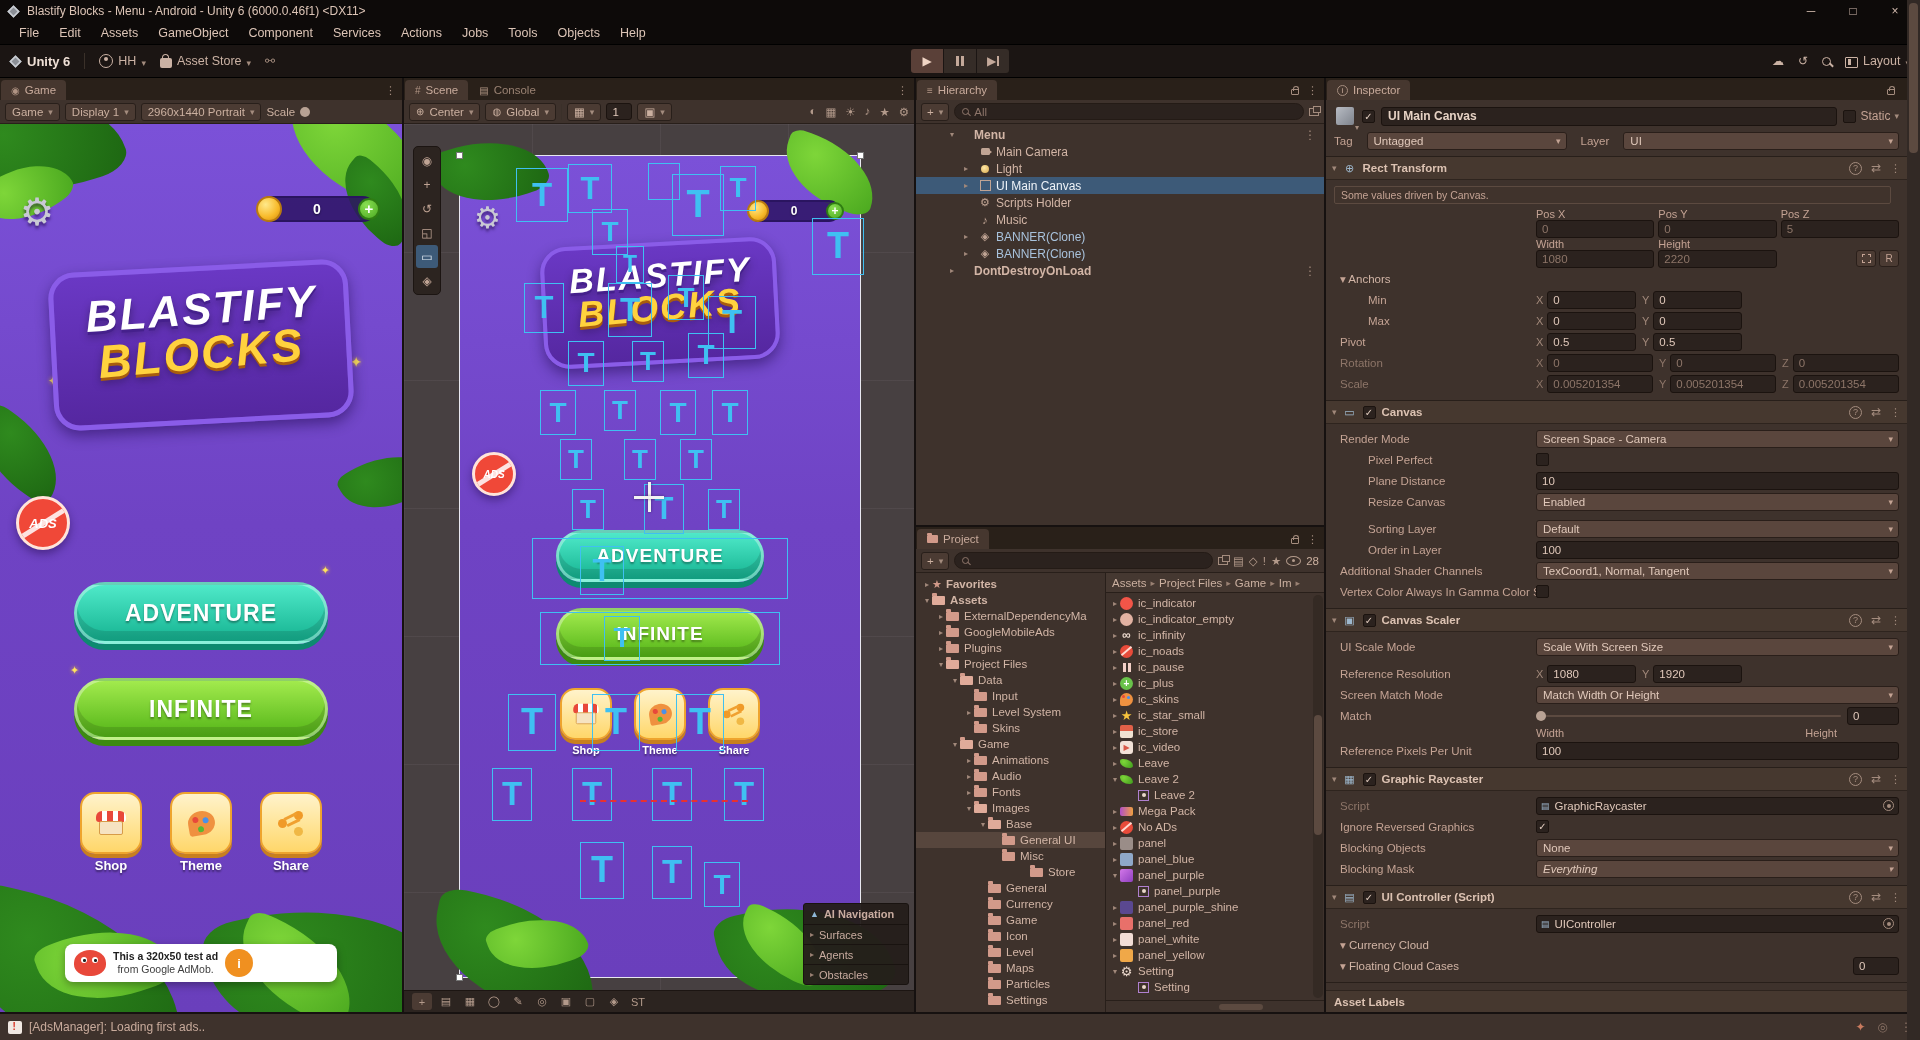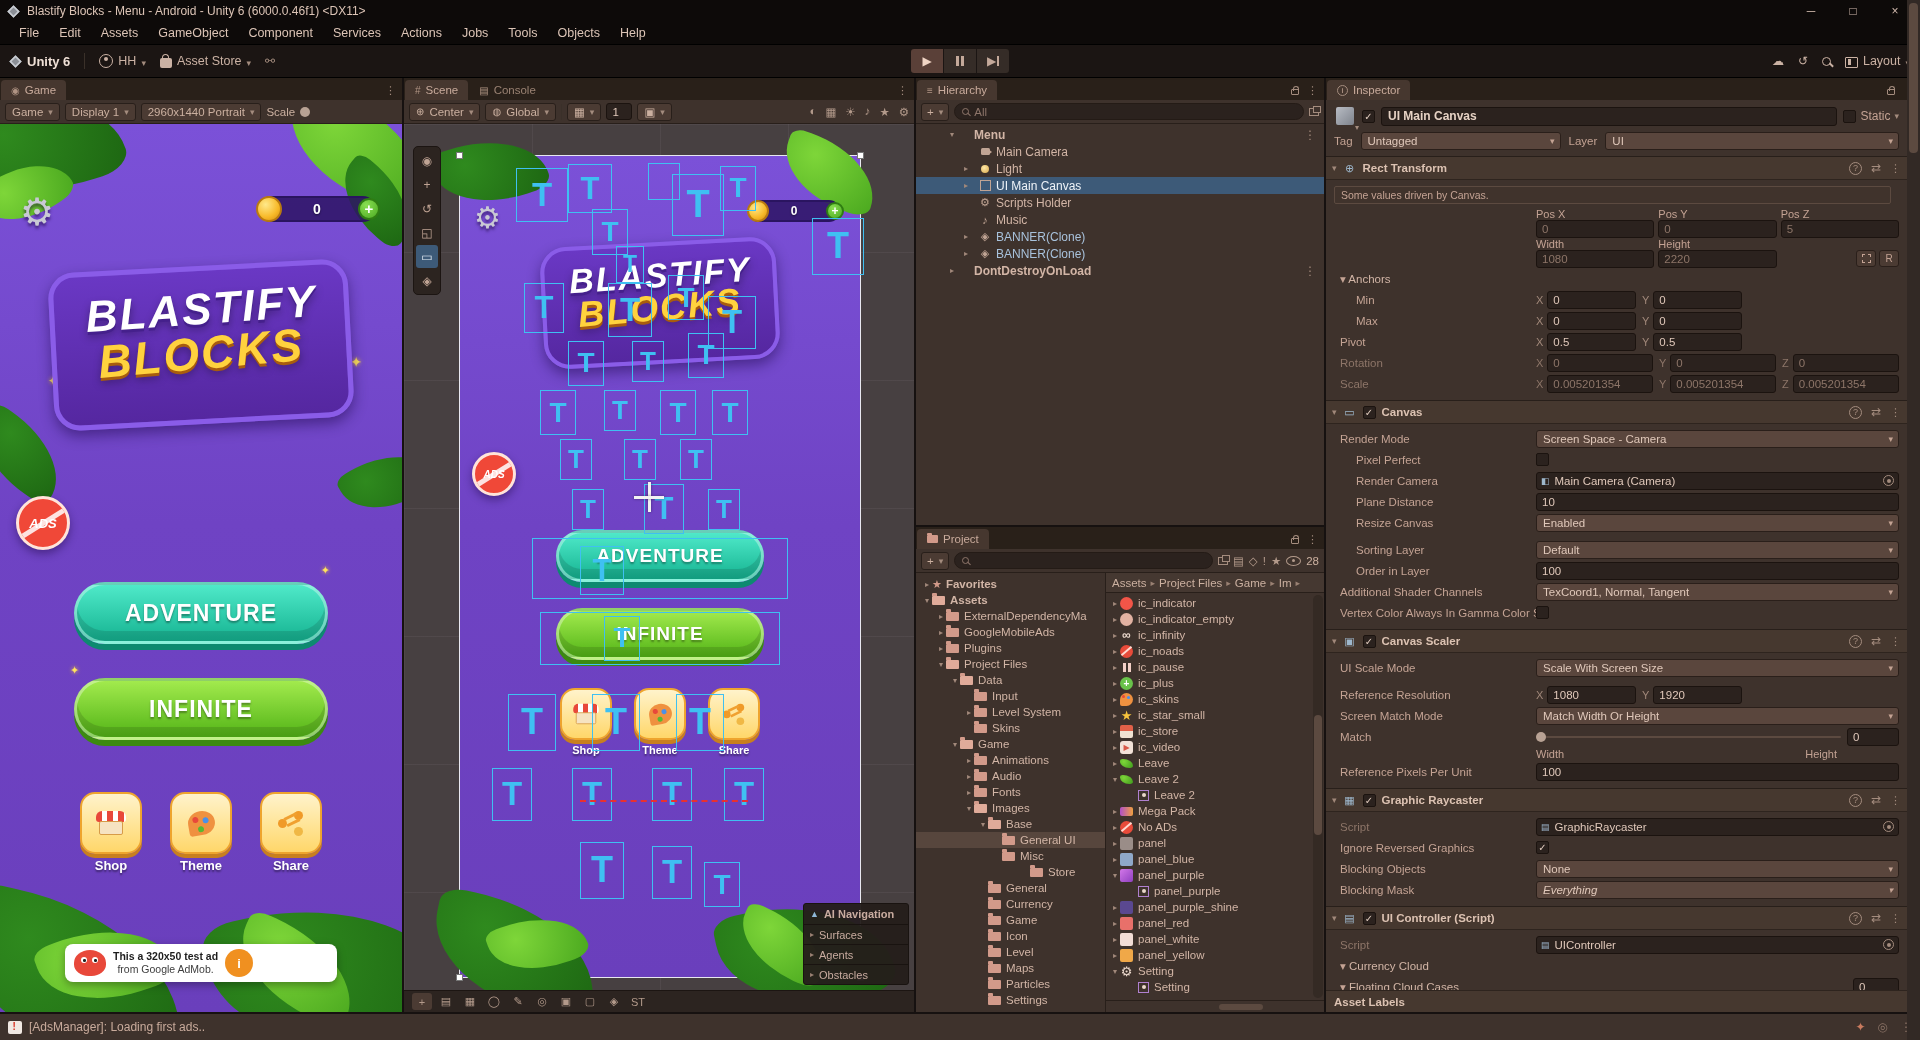--- a/index.html
+++ b/index.html
@@ -197,35 +197,35 @@
   .insp-scroll { position:absolute; right:0; top:0; bottom:0; width:13px; background:#322925; }
   .insp-scroll .vthumb { left:2px; right:2px; top:3px; height:150px; }
   .go-header { padding:5px 8px 6px 8px; border-bottom:1px solid #281f1a; }
   .go-row1 { display:flex; align-items:center; gap:6px; }
   .go-cube { width:22px; height:22px; position:relative; flex:none; }
   .go-cube::before { content:""; position:absolute; inset:2px; background:linear-gradient(135deg,#b8bcc4,#7e838c); border-radius:2px; }
   .go-cube::after { content:"▾"; position:absolute; right:-3px; bottom:-5px; font-size:8px; color:#a48c7e; }
   .checkbox { width:13px; height:13px; background:#2b221e; border:1px solid #1b130f; border-radius:2px; display:flex; align-items:center; justify-content:center; font-size:10px; color:#e2cdbf; flex:none; }
   .namefield { flex:1; height:19px; background:#2b221e; border:1px solid #1b130f; border-radius:3px; display:flex; align-items:center; padding:0 6px; font-weight:bold; color:#e6d2c4; }
   .static-wrap { display:flex; align-items:center; gap:4px; color:#c4a394; }
-  .go-row2 { display:flex; align-items:center; gap:8px; margin-top:5px; font-size:11.5px; color:#c4a394; }
+  .go-row2 { display:flex; align-items:center; gap:14px; margin-top:5px; font-size:11.5px; color:#c4a394; }
   .idrop { background:#5a463d; border:1px solid #2a1f1a; border-radius:3px; height:18px; display:flex; align-items:center; padding:0 18px 0 6px; position:relative; color:#e0c8ba; white-space:nowrap; overflow:hidden; }
   .idrop::after { content:"▾"; position:absolute; right:5px; top:3px; font-size:9px; color:#c4a394; }
   .isection { border-bottom:1px solid #281f1a; }
   .isec-head { height:23px; background:#46382f; border-bottom:1px solid #2e241e; display:flex; align-items:center; gap:6px; padding:0 6px; }
   .isec-head .arr { font-size:9px; color:#a1887a; }
   .isec-ic { font-size:11px; color:#9db7cc; width:14px; text-align:center; }
   .isec-title { font-weight:bold; font-size:11.5px; color:#dcc2b2; }
   .isec-right { margin-left:auto; display:flex; align-items:center; gap:9px; color:#a48c7e; }
   .help-ic { width:13px; height:13px; border-radius:50%; border:1.2px solid #a48c7e; font-size:9px; display:flex; align-items:center; justify-content:center; }
   .isec-rows { padding:4px 0 6px 0; }
   .irow { min-height:21px; display:flex; align-items:center; padding-right:8px; font-size:11.5px; }
   .irow.gap-top { margin-top:6px; }
   .ilabel { width:210px; flex:none; padding-left:14px; color:#c4a394; overflow:hidden; white-space:nowrap; }
-  .ilabel.ind { padding-left:30px; }
+  .ilabel.ind { padding-left:42px; }
   .iarea { flex:1; display:flex; align-items:center; gap:6px; min-width:0; }
   .ifield { background:#2b221e; border:1px solid #1b130f; border-radius:3px; height:18px; display:flex; align-items:center; padding:0 5px; color:#e0c8ba; overflow:hidden; white-space:nowrap; flex:1; }
   .irow.dis .ifield, .irow.dis .ilabel, .irow.dis .axis { color:#8d7568; }
   .axis { color:#a1887a; font-size:11px; flex:none; }
   .vecpair { display:flex; align-items:center; gap:4px; flex:1; }
   .vecpair.fixed { flex:none; width:100px; }
   .objfield { flex:1; background:#2b221e; border:1px solid #1b130f; border-radius:3px; height:18px; display:flex; align-items:center; gap:5px; padding:0 4px; color:#e0c8ba; overflow:hidden; white-space:nowrap; }
   .obj-pick { margin-left:auto; width:11px; height:11px; border:1.3px solid #a48c7e; border-radius:50%; position:relative; flex:none; }
   .obj-pick::after { content:""; position:absolute; inset:2.5px; border-radius:50%; background:#a48c7e; }
   .obj-ic { font-size:9px; color:#9db7cc; }
@@ -1154,30 +1154,20 @@
                   <span class="idrop" style="flex: 1 1 0%;">Screen Space - Camera</span>
                 </div>
               </div>
               <div class="irow">
                 <span class="ilabel ind">Pixel Perfect</span>
                 <div class="iarea">
                   <span class="checkbox"></span>
                 </div>
               </div>
               <div class="irow">
-                <span class="ilabel ind">Render Camera</span>
-                <div class="iarea">
-                  <span class="objfield">
-                    <span class="obj-ic">◧</span>
-                    <span>Main Camera (Camera)</span>
-                    <span class="obj-pick"></span>
-                  </span>
-                </div>
-              </div>
-              <div class="irow">
                 <span class="ilabel ind">Plane Distance</span>
                 <div class="iarea">
                   <span class="ifield">10</span>
                 </div>
               </div>
               <div class="irow">
                 <span class="ilabel ind">Resize Canvas</span>
                 <div class="iarea">
                   <span class="idrop" style="flex: 1 1 0%;">Enabled</span>
                 </div>

